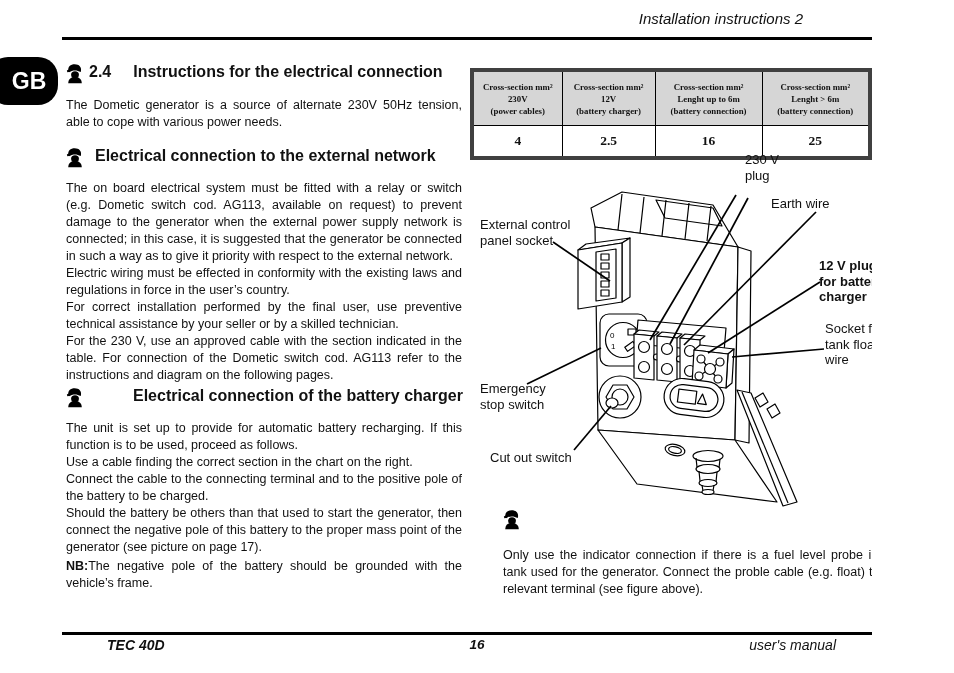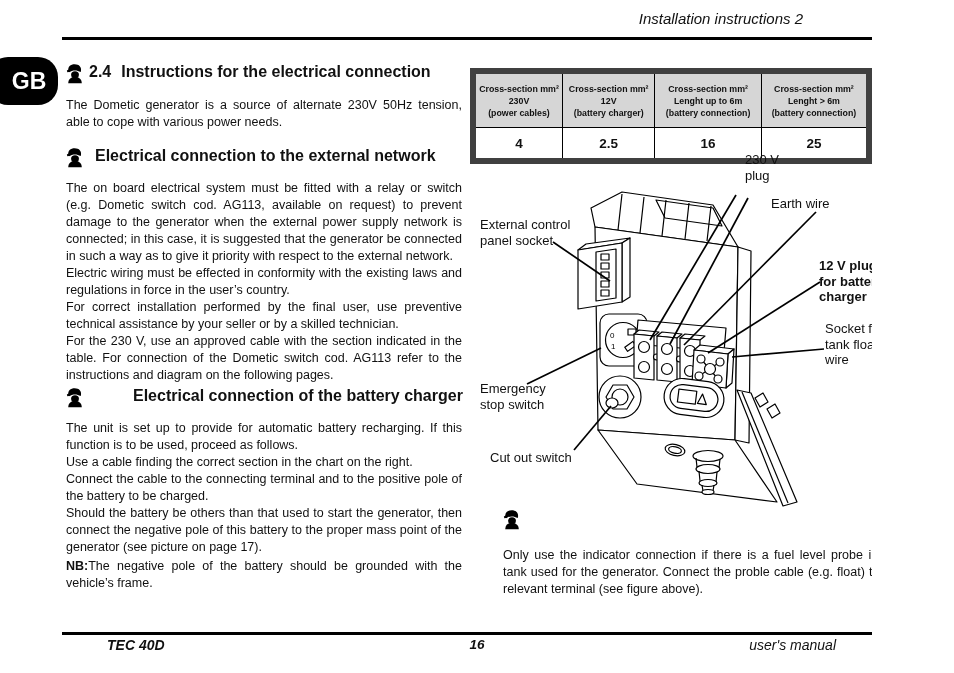--- a/index.html
+++ b/index.html
@@ -14,32 +14,32 @@
       border-radius:20px;color:#fff;font-weight:bold;font-size:23px;
       display:flex;align-items:center;justify-content:center;padding-left:12px;box-sizing:border-box;}
   .ft-left{position:absolute;left:63px;top:637px;font-weight:bold;font-style:italic;font-size:14px;margin-left:44px;}
   .ft-center{position:absolute;left:0;top:637px;width:954px;text-align:center;
              font-weight:bold;font-style:italic;font-size:13.5px;}
   .ft-right{position:absolute;right:36px;top:637px;font-style:italic;font-size:14px;}
   
   .hrow{position:absolute;left:66px;display:flex;align-items:flex-start;}
   .hrow .ticon{flex:0 0 auto;margin-top:0;}
   .htxt{font-weight:bold;font-size:16px;line-height:20px;}
-  .hnum{font-weight:bold;font-size:16px;line-height:20px;margin-left:6px;margin-right:10px;}
+  .hnum{font-weight:bold;font-size:16px;line-height:20px;margin-left:6px;margin-right:22px;}
   .h-ext .htxt,.h-bat .htxt{margin-left:12px;}
   .block{position:absolute;left:66px;width:396px;}
   p.body{margin:0;text-align:justify;font-size:12.5px;line-height:17px;}
   p.nb{margin:2px 0 12px 0;}
   .bold{font-weight:bold;}
   
   .xtable{position:absolute;left:470px;top:68px;border-collapse:collapse;table-layout:fixed;}
   .xtable td{border:1px solid #000;text-align:center;vertical-align:middle;}
   .xtable .hcell{background:#d6d6d6;font-weight:bold;font-size:8.8px;line-height:12px;height:49px;padding:2px 3px;}
   .xtable .vcell{font-weight:bold;font-size:13.5px;height:28px;}
-  .xtable{border:6px solid #404040;}
+  .xtable{border:4px solid #404040;font-family:Liberation Serif, serif;}
   
   .dia{position:absolute;left:470px;top:150px;}
   .dlabel{position:absolute;font-size:13px;line-height:15.5px;white-space:nowrap;}
   .fuel-h{position:absolute;left:503px;top:508px;display:flex;align-items:flex-start;}
   .fuel-h .htxt{margin-left:17px;}
   .fuel-p{position:absolute;left:503px;top:547px;width:398px;}
 </style>
 </head>
 <body>
 

